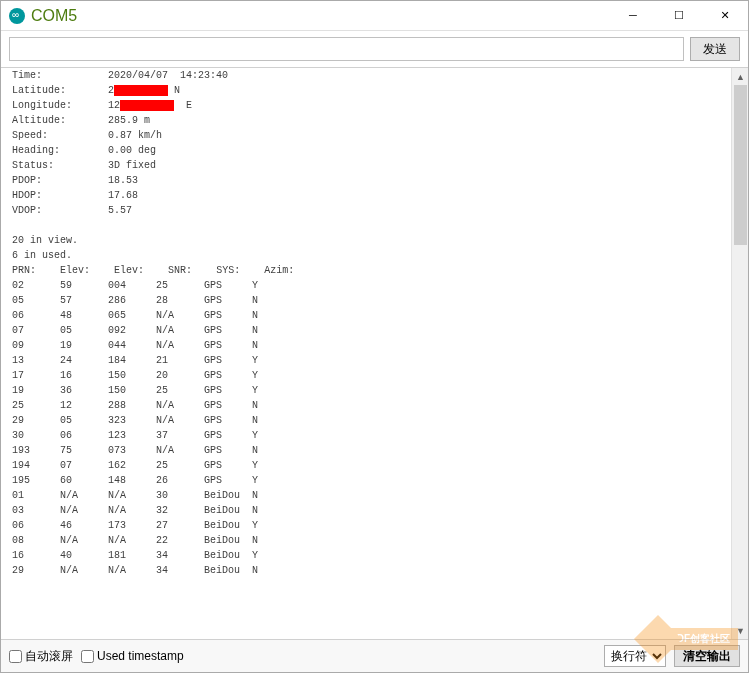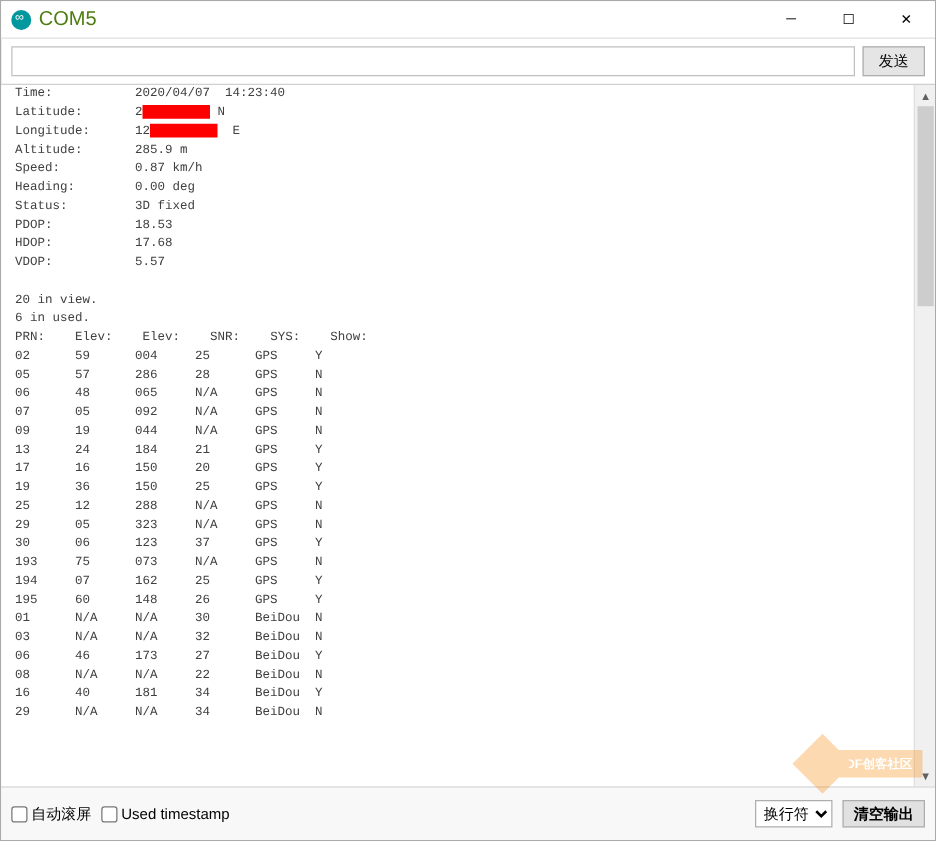--- a/index.html
+++ b/index.html
@@ -21,28 +21,28 @@
     .content-area { flex: 1; position: relative; background: #fff; overflow: hidden; }
     
     .monitor-text { position: absolute; left: 11px; top: 0; right: 18px; bottom: 0; font-family: "Courier New", monospace; font-size: 10px; line-height: 15px; white-space: pre; color: #404040; overflow: hidden; }
     
     .redact { display: inline-block; background: #ff0000; height: 11px; vertical-align: middle; }
     
     .vscroll { position: absolute; right: 0; top: 0; width: 17px; height: 100%; background: #f0f0f0; border-left: 1px solid #e0e0e0; }
     .vscroll-btn { width: 17px; height: 17px; background: #f0f0f0; display: flex; align-items: center; justify-content: center; font-size: 9px; color: #606060; }
     .vscroll-thumb { position: absolute; left: 2px; width: 13px; background: #cdcdcd; }
     
-    .bottom-bar { height: 43px; border-top: 1px solid #d0d0d0; display: flex; align-items: center; padding: 0 8px; gap: 8px; background: #f8f8f8; }
+    .bottom-bar { height: 33px; border-top: 1px solid #d0d0d0; display: flex; align-items: center; padding: 0 8px; gap: 8px; background: #f8f8f8; }
     .chk { display: flex; align-items: center; gap: 3px; font-size: 12px; }
     .chk input { width: 13px; height: 13px; }
     .spacer { flex: 1; }
     .sel { height: 22px; border: 1px solid #adadad; background: #fff; font-size: 12px; padding: 1px 2px; margin-left: 40px; }
     .clear-btn { height: 22px; background: #e1e1e1; border: 1px solid #adadad; font-size: 12px; padding: 0 8px; cursor: pointer; font-weight: bold; }
     
-    .watermark { position: absolute; right: 10px; bottom: 44px; opacity: 0.35; pointer-events: none; z-index: 10; }
+    .watermark { position: absolute; right: 10px; bottom: 16px; opacity: 0.35; pointer-events: none; z-index: 10; }
     .wm-badge { display: flex; align-items: center; }
     .wm-diamond { width: 34px; height: 34px; background: #f7931e; transform: rotate(45deg); margin-right: -6px; }
     .wm-rect { background: #f7931e; color: #fff; font-size: 10px; font-weight: bold; padding: 4px 8px; }
     
     .row { display: block; }
   </style>
 </head>
 <body>
 
 <div class="window">
@@ -58,21 +58,21 @@
   </div>
 
   <div class="input-row">
     <input class="cmd-input" value="" style="">
     <button class="send-btn">发送</button>
   </div>
 
   <div class="content-area">
 
     <div class="monitor-text"><span class="row"><span>Time:</span>           <span>2020/04/07  14:23:40</span></span><span class="row"><span>Latitude:</span>       <span>2</span><span class="redact" style="width:54px"></span> <span>N</span></span><span class="row"><span>Longitude:</span>      <span>12</span><span class="redact" style="width:54px"></span>  <span>E</span></span><span class="row"><span>Altitude:</span>       <span>285.9 m</span></span><span class="row"><span>Speed:</span>          <span>0.87 km/h</span></span><span class="row"><span>Heading:</span>        <span>0.00 deg</span></span><span class="row"><span>Status:</span>         <span>3D fixed</span></span><span class="row"><span>PDOP:</span>           <span>18.53</span></span><span class="row"><span>HDOP:</span>           <span>17.68</span></span><span class="row"><span>VDOP:</span>           <span>5.57</span></span>
-<span class="row">20 in view.</span><span class="row">6 in used.</span><span class="row"><span>PRN:</span>    <span>Elev:</span>    <span>Elev:</span>    <span>SNR:</span>    <span>SYS:</span>    <span>Show:</span></span><div id="sat-rows">02      59      004     25      GPS     Y
+<span class="row">20 in view.</span><span class="row">6 in used.</span><span class="row"><span>PRN:</span>    <span>Elev:</span>    <span>Elev:</span>    <span>SNR:</span>    <span>SYS:</span>    <span>Azim:</span></span><div id="sat-rows">02      59      004     25      GPS     Y
 05      57      286     28      GPS     N
 06      48      065     N/A     GPS     N
 07      05      092     N/A     GPS     N
 09      19      044     N/A     GPS     N
 13      24      184     21      GPS     Y
 17      16      150     20      GPS     Y
 19      36      150     25      GPS     Y
 25      12      288     N/A     GPS     N
 29      05      323     N/A     GPS     N
 30      06      123     37      GPS     Y

